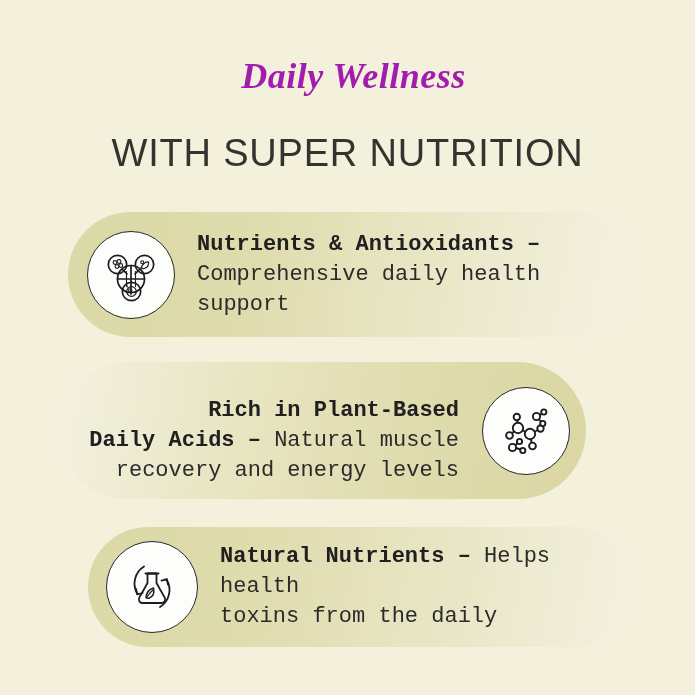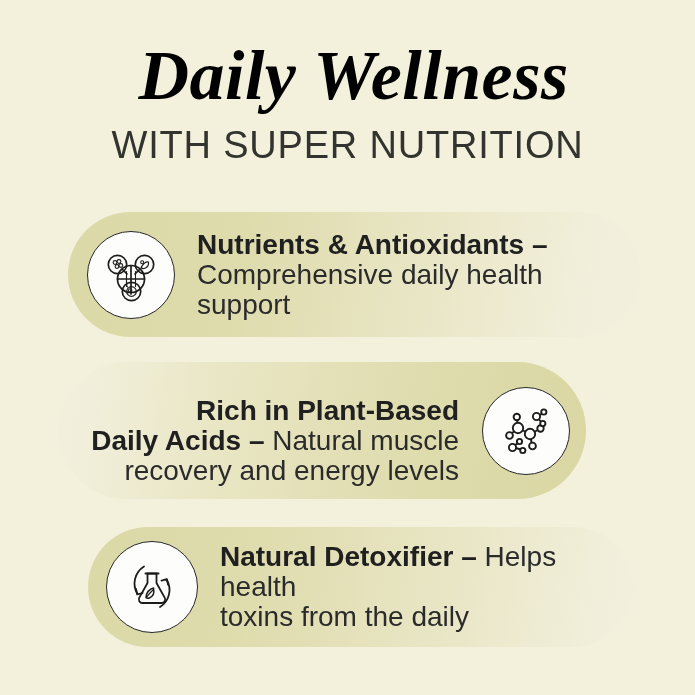--- a/index.html
+++ b/index.html
@@ -29,35 +29,35 @@
     top: 46px;
     left: 0;
     width: 695px;
     text-align: center;
   }
 
   .title-main {
     font-family: "Liberation Serif", "DejaVu Serif", serif;
     font-style: italic;
     font-weight: bold;
-    font-size: 70px;
+    font-size: 36px;
     line-height: 60px;
-    color: #000000;
+    color: #a21caf;
     letter-spacing: 0.5px;
     margin-left: 12px;
   }
 
   .title-sub {
     font-family: "Liberation Sans", sans-serif;
     font-weight: 400;
     font-size: 38px;
     line-height: 46px;
     color: #333330;
     letter-spacing: 0.8px;
-    margin-top: 16px;
+    margin-top: 24px;
   }
 
   
   .card {
     position: absolute;
     display: flex;
     align-items: center;
     border-radius: 80px;
   }
 
@@ -105,24 +105,24 @@
     justify-content: center;
     flex-shrink: 0;
   }
   .card-3 .icon-badge { width: 92px; height: 92px; min-width: 92px; }
   .card-2 .icon-badge { width: 88px; height: 88px; min-width: 88px; }
 
   .icon-badge svg { display:block; }
 
   
   .card-text {
-    font-size: 28px;
+    font-size: 22px;
     line-height: 30px;
     color: #2B2B2B;
-    font-family: Liberation Sans, sans-serif;
+    font-family: Liberation Mono, monospace;
     font-weight: 400;
   }
   .card-text b {
     font-weight: bold;
     color: #202020;
   }
 
   .card-1 .card-text {
     margin-left: 22px;
     width: 500px;
@@ -239,18 +239,18 @@
         <path d="M21.6 37 l-5.4 1.4 l-1.2 -5.5"></path>
 
         <path d="M26.5 17.5 h9 v9.5 l8.2 14.6 a3.6 3.6 0 0 1 -3.1 5.4 H21.4 a3.6 3.6 0 0 1 -3.1 -5.4 l8.2 -14.6 z"></path>
         <line x1="24.5" y1="17.5" x2="37.5" y2="17.5" stroke-width="2"></line>
 
         <path d="M25 41.5 q0.5 -7.5 7.5 -9.5 q1.6 7.8 -4.2 10 q-2.2 0.8 -3.3 -0.5 z" stroke-width="1.5"></path>
         <path d="M25.5 41.5 q3 -4.4 6.5 -7.5" stroke-width="1.2"></path>
       </svg>
     </div>
     <div class="card-text">
-      <b>Natural Detoxifier</b><b> – </b><span>Helps health</span><br>
+      <b>Natural Nutrients</b><b> – </b><span>Helps health</span><br>
       <span>toxins from the daily</span>
     </div>
   </div>
 
 </div>
 
 </body></html>

